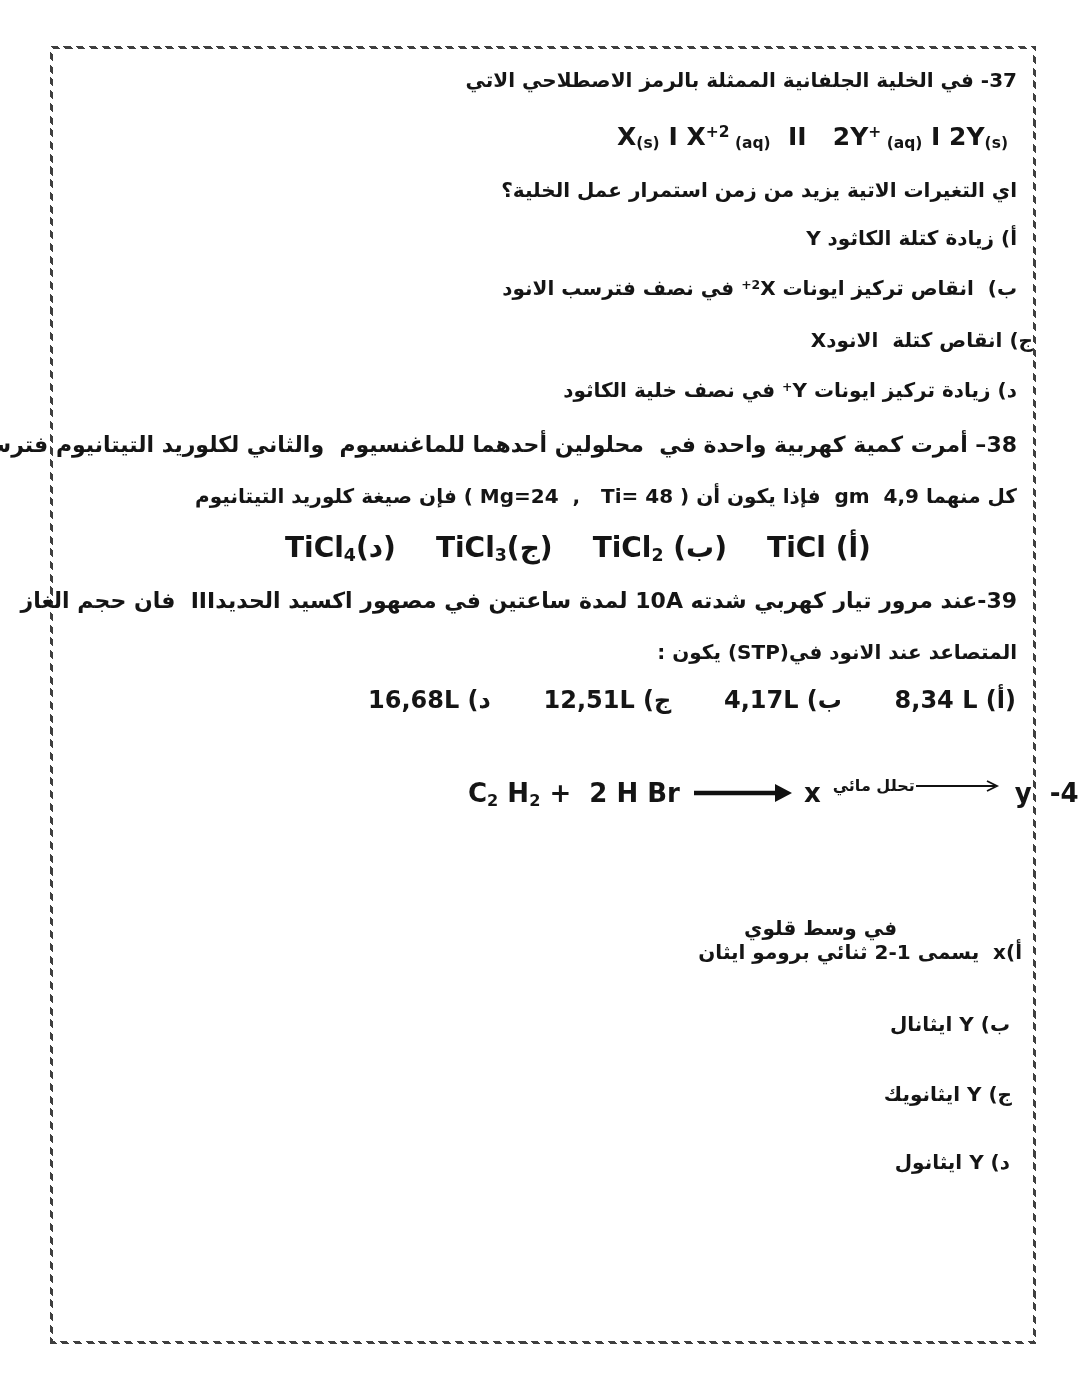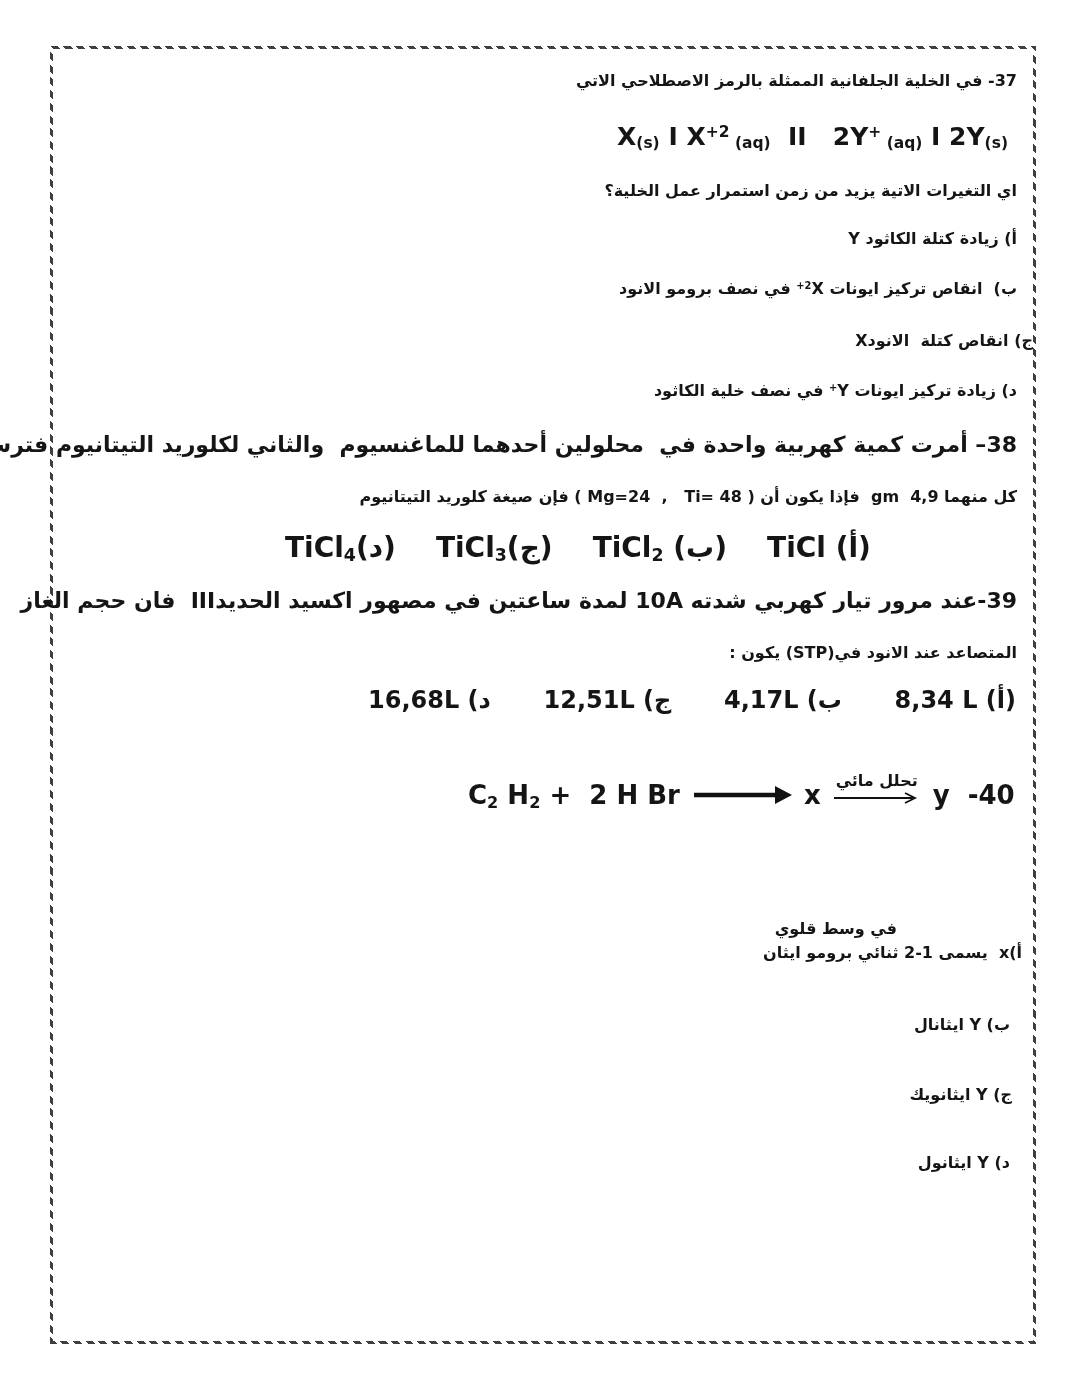--- a/index.html
+++ b/index.html
@@ -14,53 +14,53 @@
   }
   .frame {
     position:absolute; left:50px; top:46px;
     width:980px; height:1292px;
     border:3px dashed #4a4a4a;
     border-image: repeating-linear-gradient(45deg,#3f3f3f 0 5px, rgba(0,0,0,0) 5px 9px) 3;
   }
   .line {
     position:absolute;
     white-space:pre;
-    font-size:16px;
+    font-size:20px;
     line-height:33px;
   }
   .ar  { direction:rtl; }
   .en  { direction:ltr; }
   .sz22 { font-size:22px; }
   .sz25 { font-size:25px;text-align:right; }
   .ltr { direction:ltr; unicode-bidi:isolate; }
   sub, sup { font-size:62%; line-height:0; }
   sup { vertical-align:0.5em; }
   sub { vertical-align:-0.22em; }
   .row { position:absolute; display:flex; white-space:pre;gap:10px; }
   .ticl-row { left:285px; top:531px; gap:40px; font-size:28px; direction:ltr; }
   .opt39-row { left:368px; top:686px; width:648px; justify-content:space-between; font-size:24px; direction:ltr; }
   .reaction {
     position:absolute; left:468px; top:778px;
     display:flex; align-items:center; gap:12px;
     direction:ltr; white-space:pre; font-size:26px;
   }
-  .hydro { display:flex; flex-direction:column; align-items:center; position:relative; top:-7px; }
+  .hydro { display:flex; flex-direction:row; align-items:center; position:relative; top:-7px; }
   .hydro-label { font-size:16px; line-height:20px; direction:rtl; }
   .arrow-big { display:block; }
 </style>
 </head>
 <body>
 
 <div class="frame"></div>
 
 <div class="line ar" style="top:64px; right:63px;">37- في الخلية الجلفانية الممثلة بالرمز الاصطلاحي الاتي</div>
 <div class="line en sz25" style="top:120px; right:72px;"><span>X</span><sub>(s)</sub><span> I </span><span>X</span><sup>+2</sup><sub> (aq)</sub><span>  II   </span><span>2Y</span><sup>+</sup><sub> (aq)</sub><span> I </span><span>2Y</span><sub>(s)</sub></div>
 <div class="line ar" style="top:174px; right:63px;">اي التغيرات الاتية يزيد من زمن استمرار عمل الخلية؟</div>
 <div class="line ar" style="top:222px; right:63px;">أ) زيادة كتلة الكاثود Y</div>
-<div class="line ar" style="top:272px; right:63px;"><span>ب)  انقاص تركيز ايونات </span><span class="ltr"><sup>+2</sup><span>X</span></span><span> في نصف برومو الانود</span></div>
+<div class="line ar" style="top:272px; right:63px;"><span>ب)  انقاص تركيز ايونات </span><span class="ltr"><sup>+2</sup><span>X</span></span><span> في نصف فترسب الانود</span></div>
 <div class="line ar" style="top:324px; right:47px;margin-left:21px;">ج) انقاص كتلة  الانودX</div>
 <div class="line ar" style="top:374px; right:63px;"><span>د) زيادة تركيز ايونات </span><span class="ltr"><sup>+</sup><span>Y</span></span><span> في نصف خلية الكاثود</span></div>
 
 <div class="line ar sz22" style="top:428px; right:63px;">38– أمرت كمية كهربية واحدة في  محلولين أحدهما للماغنسيوم  والثاني لكلوريد التيتانيوم فترسب في</div>
 <div class="line ar" style="top:480px; right:63px;"><span>كل منهما </span><span class="ltr">gm  4,9</span><span>  فإذا يكون أن </span><span class="ltr">( Mg=24  ,   Ti= 48 )</span><span> فإن صيغة كلوريد التيتانيوم</span></div>
 <div class="row ticl-row">
   <span><span>TiCl</span><sub>4</sub><span>(د)</span></span>
   <span><span>TiCl</span><sub>3</sub><span>(ج)</span></span>
   <span><span>TiCl</span><sub>2</sub><span> (ب)</span></span>
   <span><span>TiCl (أ)</span></span>

